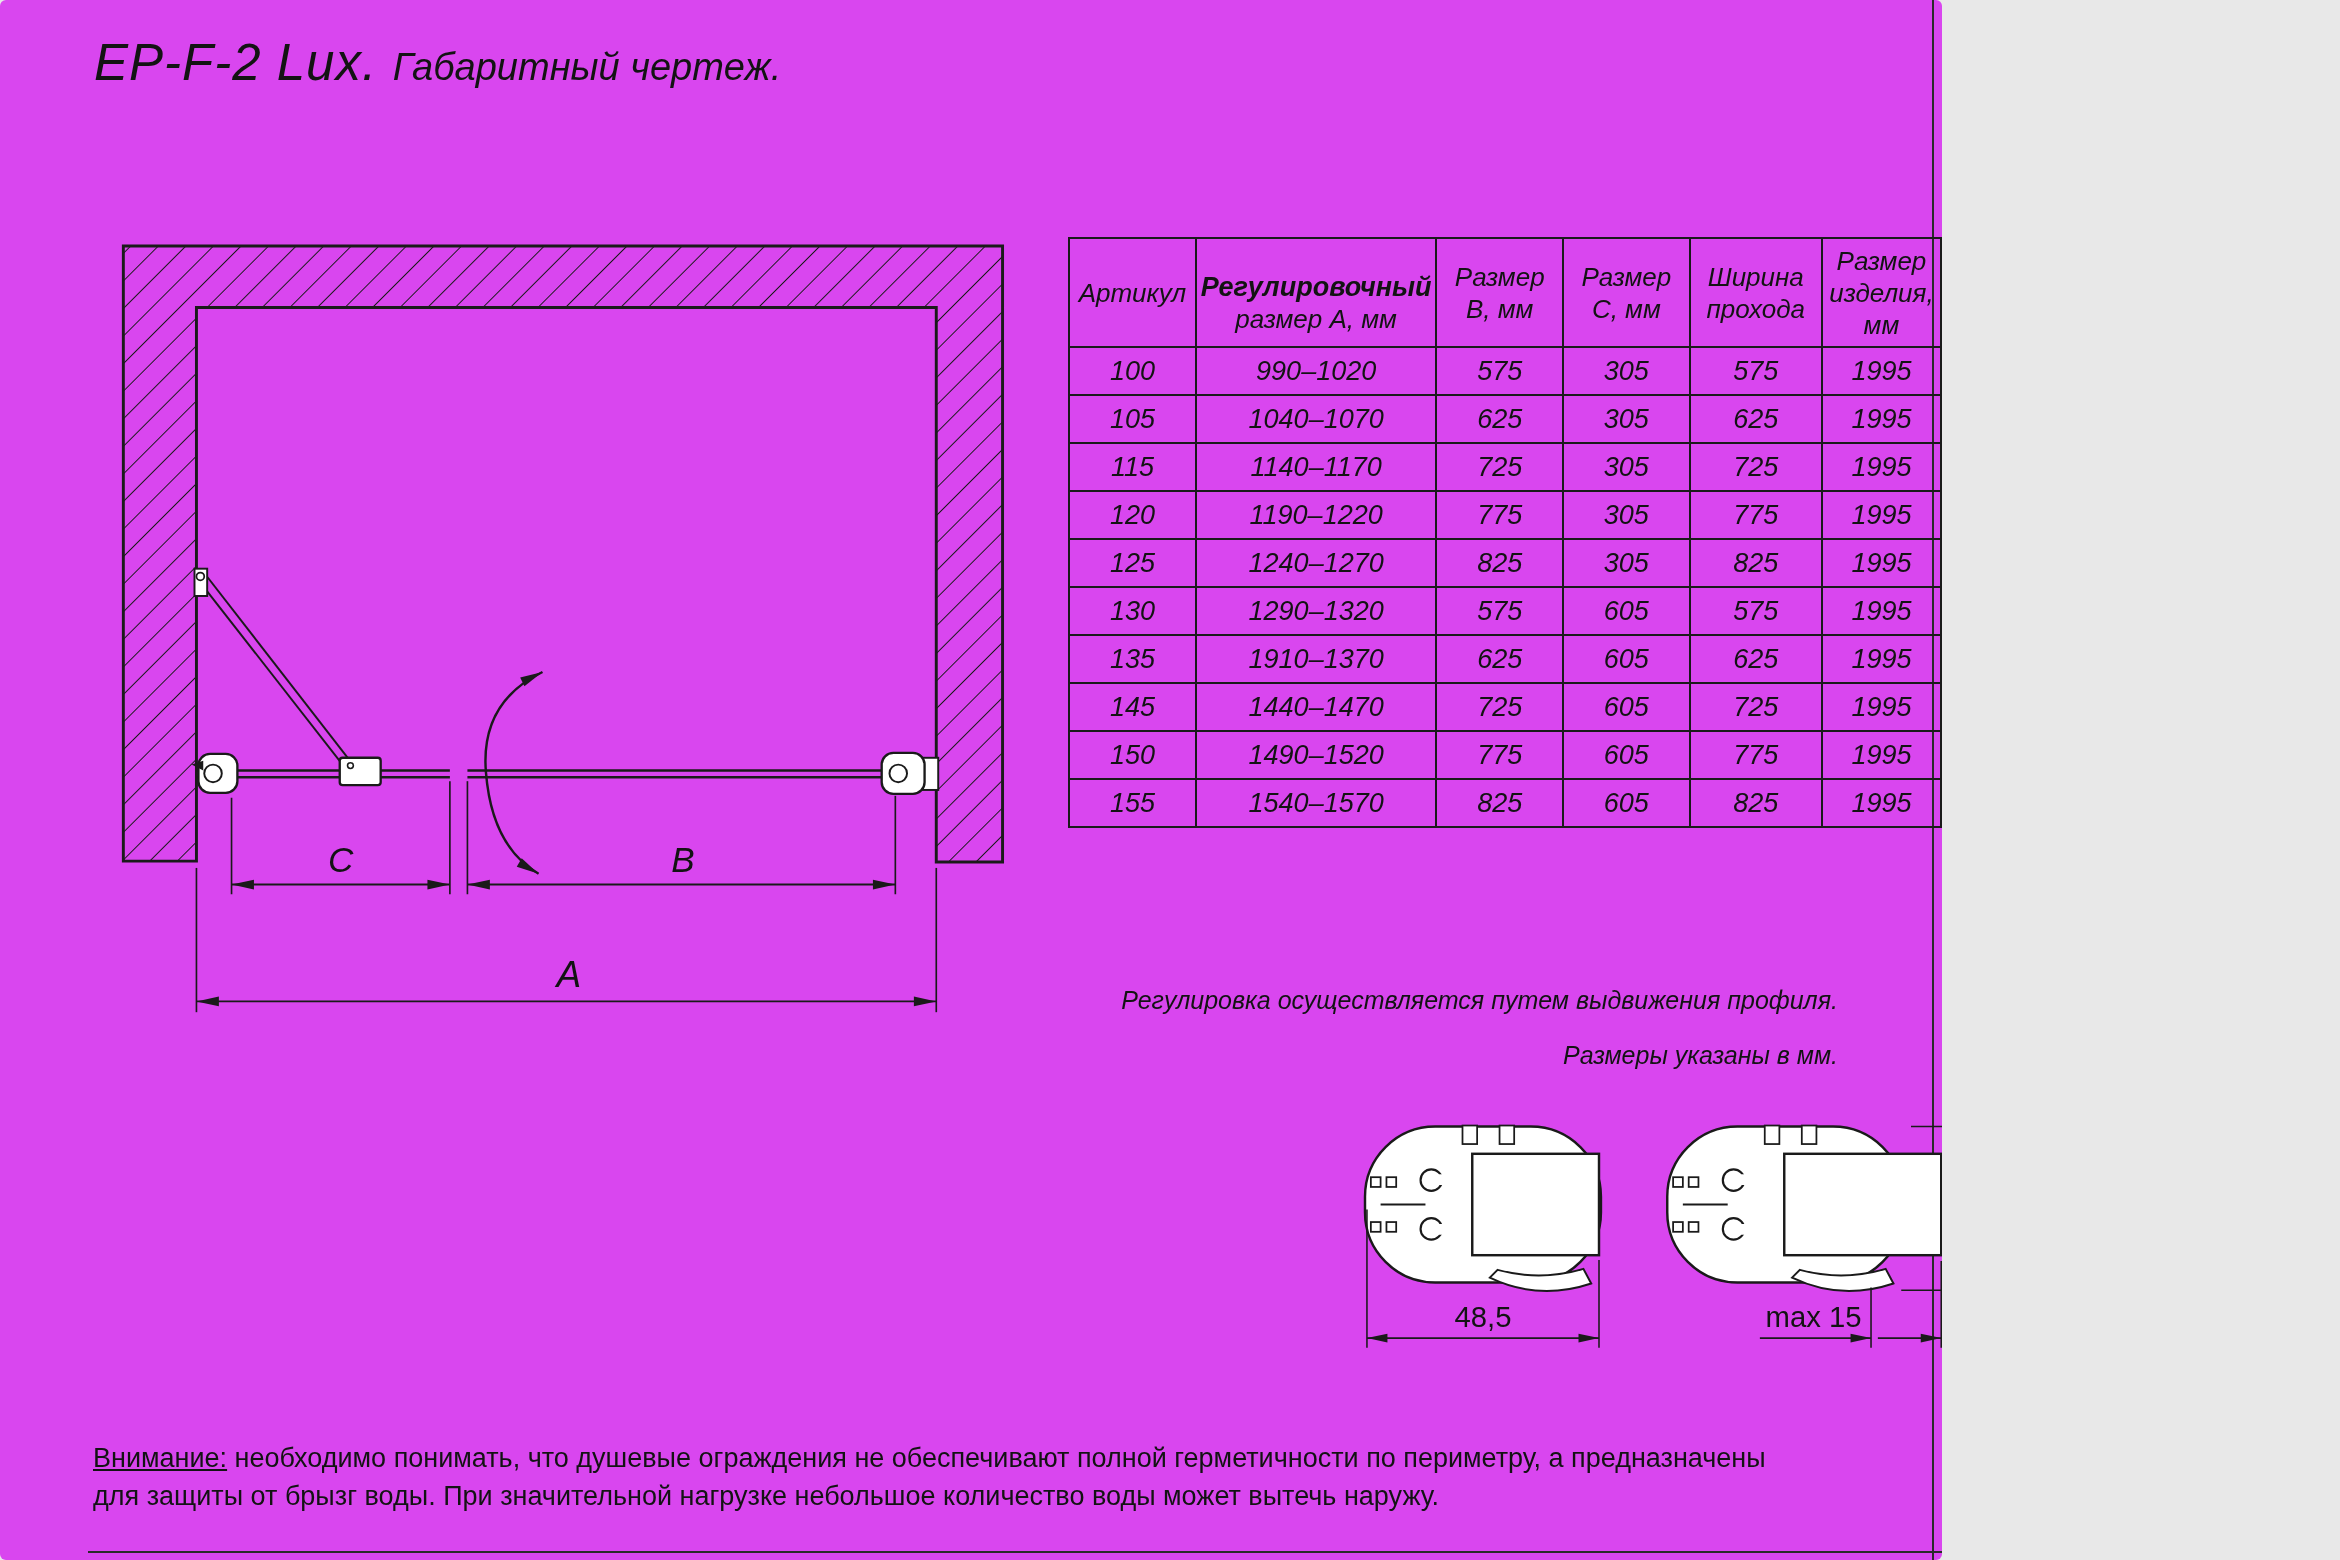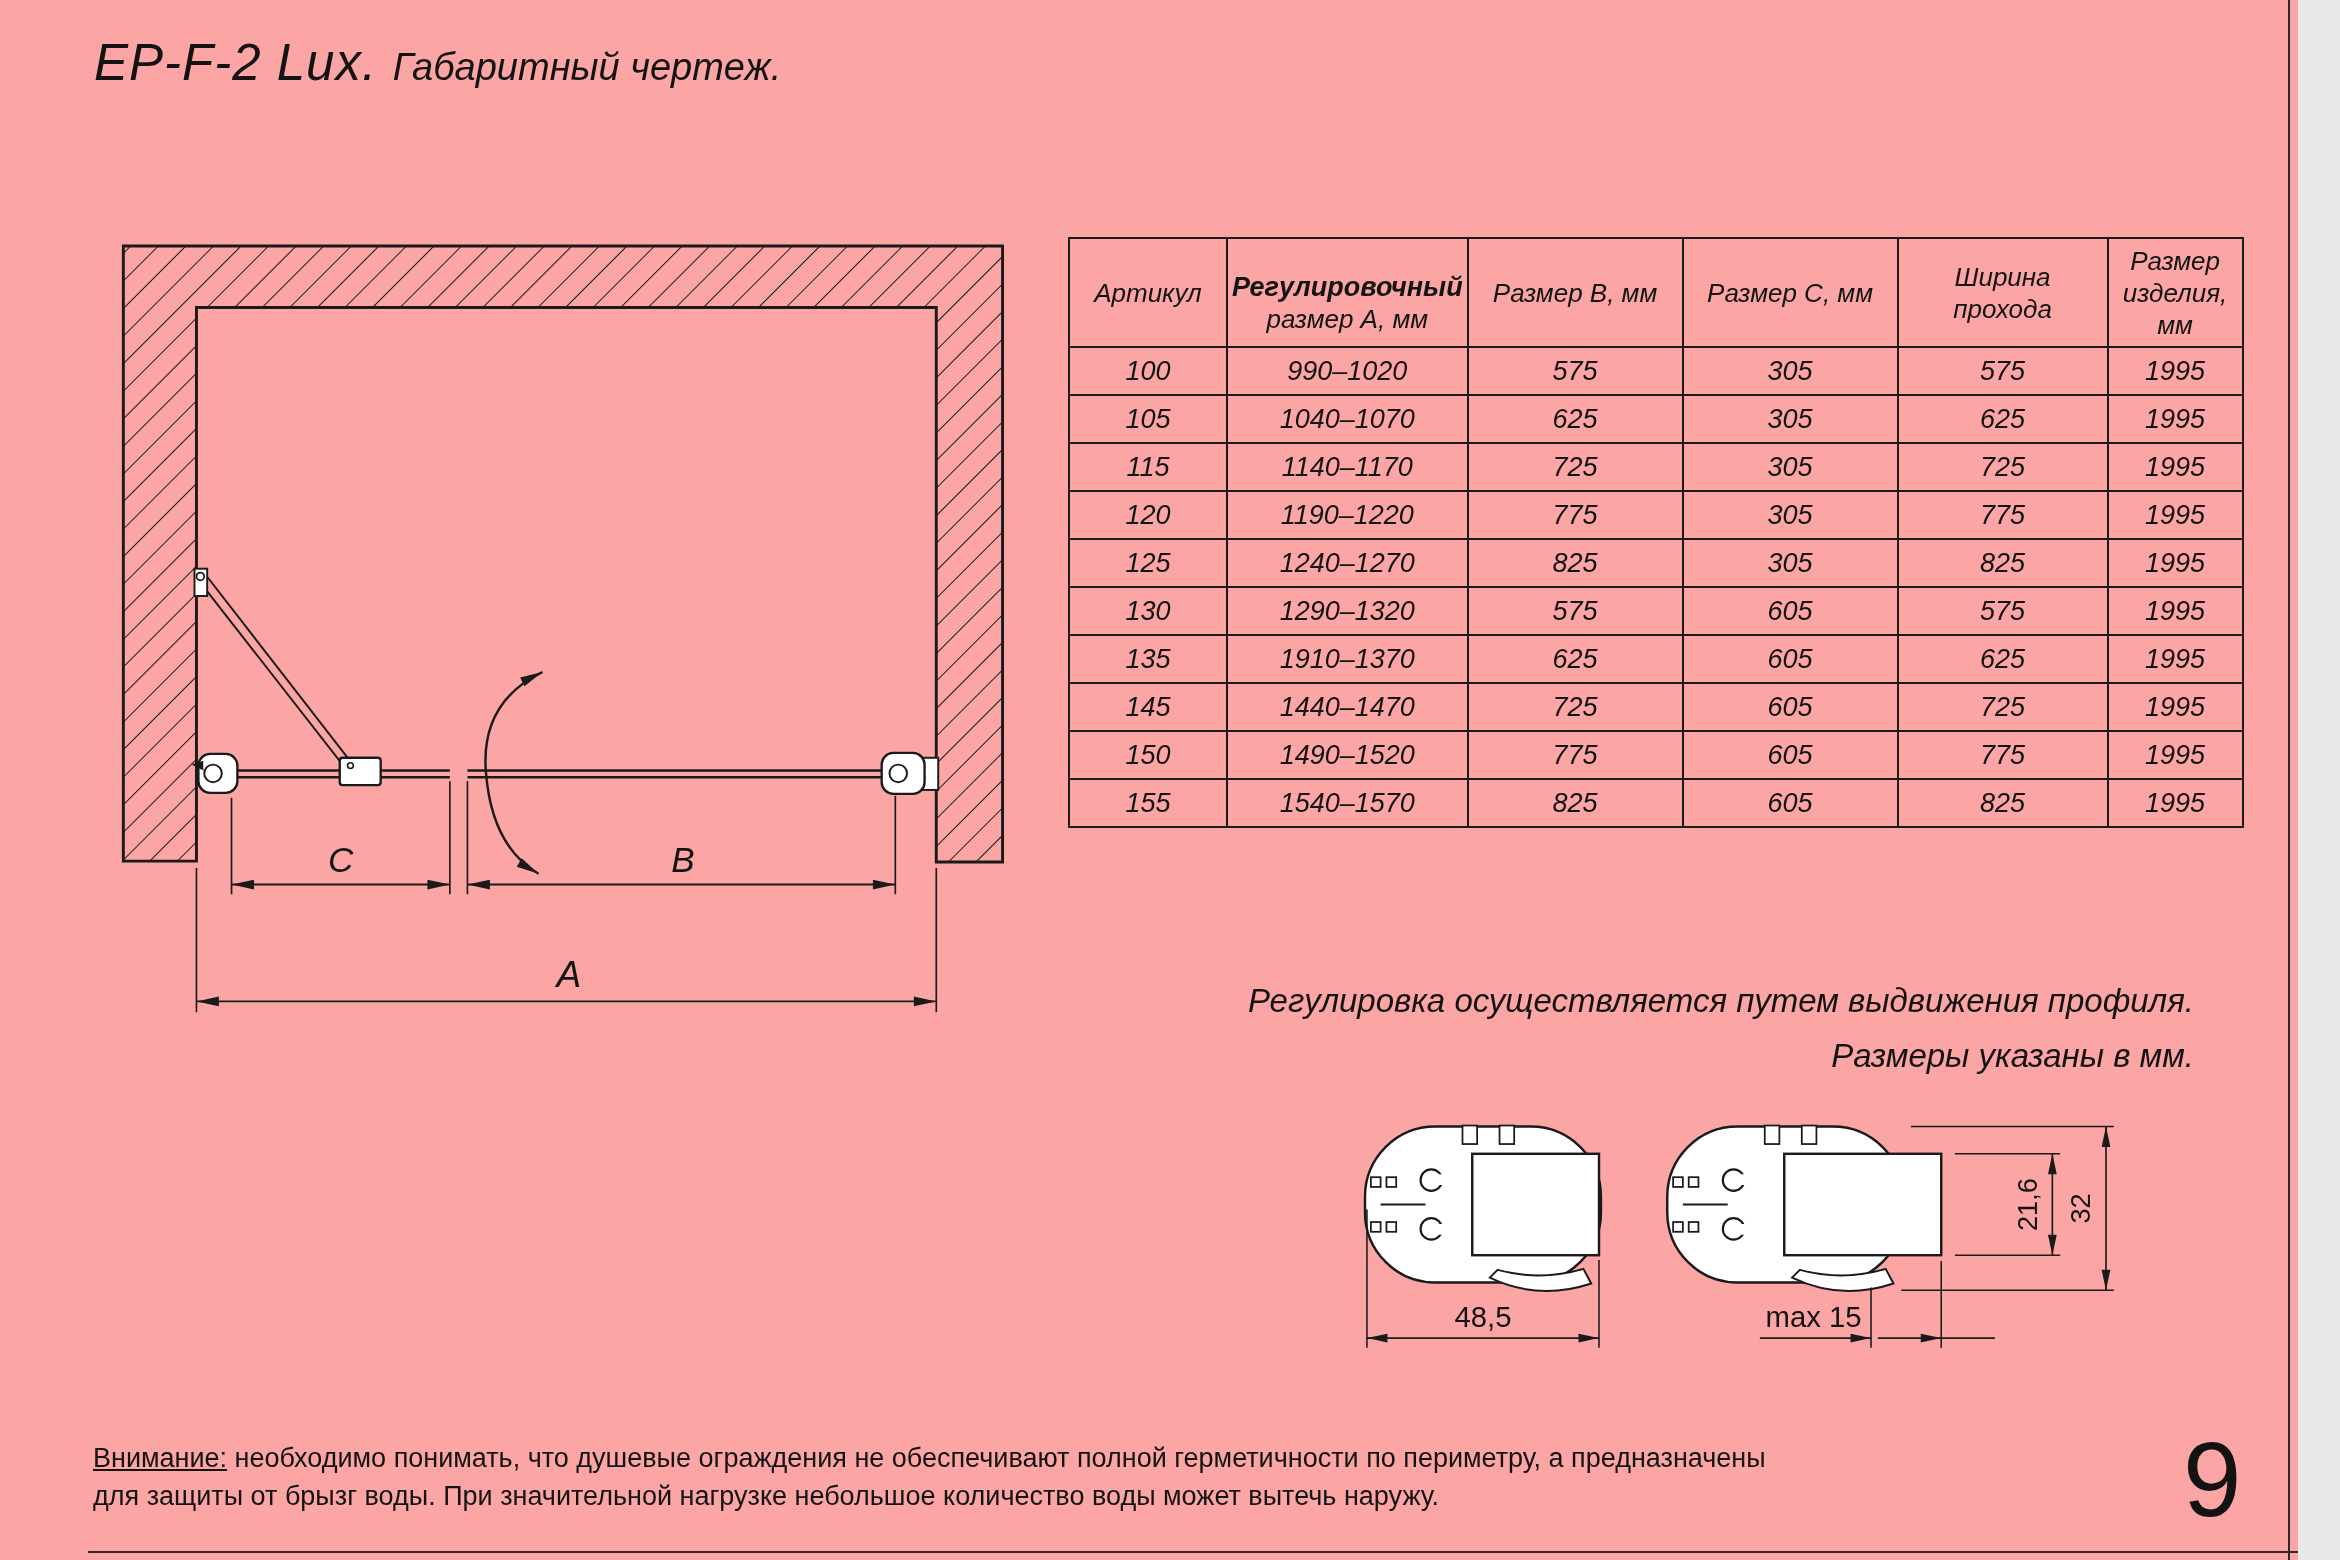--- a/index.html
+++ b/index.html
@@ -1,23 +1,24 @@
 <!DOCTYPE html>
 <html><head>
 <meta charset="utf-8">
 <style>
   * { box-sizing: border-box; margin: 0; padding: 0; }
   html,body { background:#e8e8e8; }
   .page {
     position: relative;
-    width: 2298px; height: 1560px;
-    background: #fca5a5;
+    width: 1942px; height: 1560px;
+    background: #d946ef;
     color: #131313;
     font-family: "Liberation Sans", sans-serif;
     overflow: hidden;
+    border-radius: 6px;
   }
   .frame-right { position:absolute; top:0; right:7.8px; width:2px; height:1560px; background:#2a2a2a; }
   .frame-bottom { position:absolute; left:88px; top:1551px; width:2245px; height:2px; background:#2a2a2a; }
 
   .title { position:absolute; left:94px; top:33px; display:flex; align-items:baseline; gap:15.6px; font-style:italic; white-space:nowrap; }
   .title-main { font-size:51px; letter-spacing:1px; }
   .title-sub { font-size:38px; }
 
   .plan { position:absolute; left:98px; top:195px; }
   .profiles { position:absolute; left:1326px; top:1063px; }
@@ -34,21 +35,21 @@
     font-weight:normal;
     padding:0 3.9px;
   }
   table.spec thead th { height:109px; font-size:26px; line-height:32px; }
   table.spec tbody td { height:48px; font-size:27px; }
   .hdr-line { display:block; }
   .hdr-b { display:block; font-weight:bold; font-size:27px;margin-top:20px; }
 
   .notes {
     position:absolute; right:104px; top:973px;
-    text-align:right; font-style:italic; font-size:33px; line-height:55px;
+    text-align:right; font-style:italic; font-size:25px; line-height:55px;
     white-space:nowrap;
     margin-left:37px;
   }
 
   .warning {
     position:absolute; left:93px; top:1439px;
     font-size:27px; line-height:38px;
     white-space:nowrap;
   }
   .warning .u { text-decoration:underline; }

